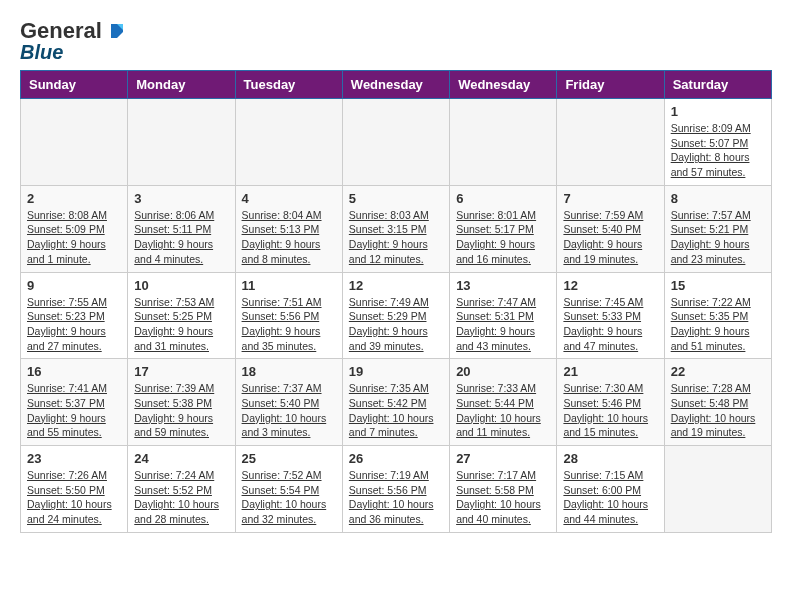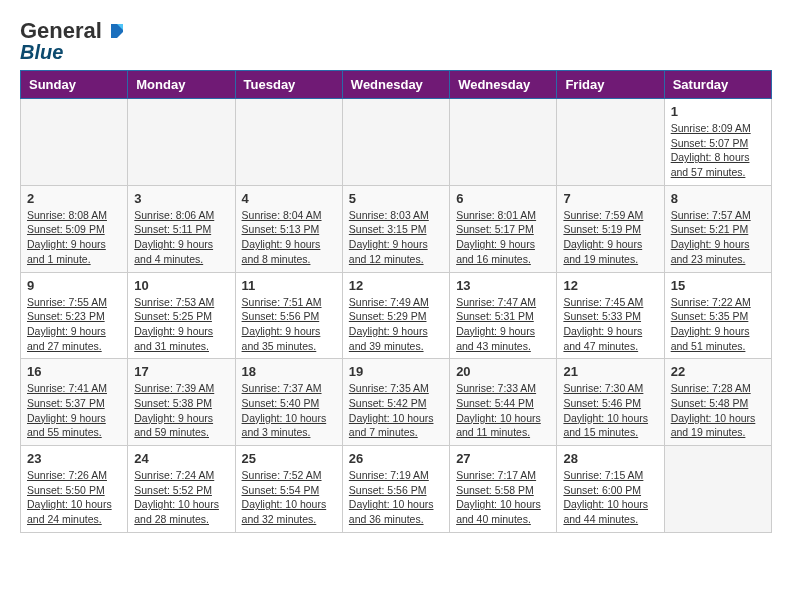--- a/index.html
+++ b/index.html
@@ -153,21 +153,21 @@
         </td>
         <td>
           <span class="day-number">6</span>
           <div class="day-info">Sunrise: 8:01 AM
 Sunset: 5:17 PM
 Daylight: 9 hours and 16 minutes.</div>
         </td>
         <td>
           <span class="day-number">7</span>
           <div class="day-info">Sunrise: 7:59 AM
-Sunset: 5:19 PM
+Sunset: 5:40 PM
 Daylight: 9 hours and 19 minutes.</div>
         </td>
         <td>
           <span class="day-number">8</span>
           <div class="day-info">Sunrise: 7:57 AM
 Sunset: 5:21 PM
 Daylight: 9 hours and 23 minutes.</div>
         </td>
       </tr>
       <tr>

